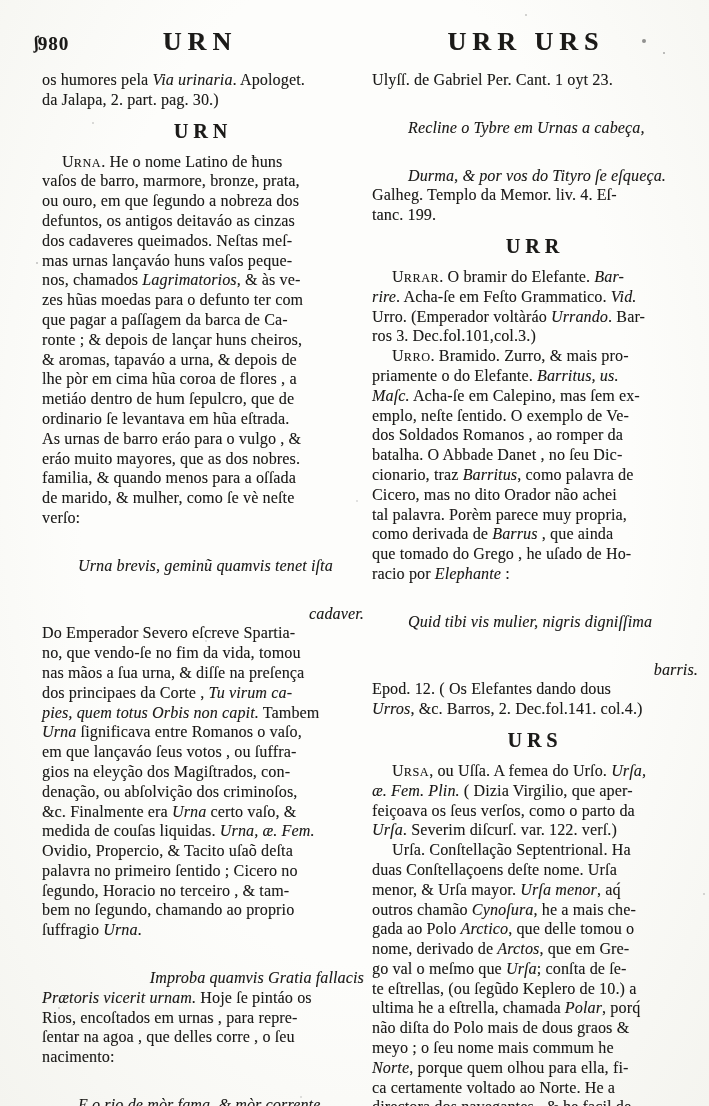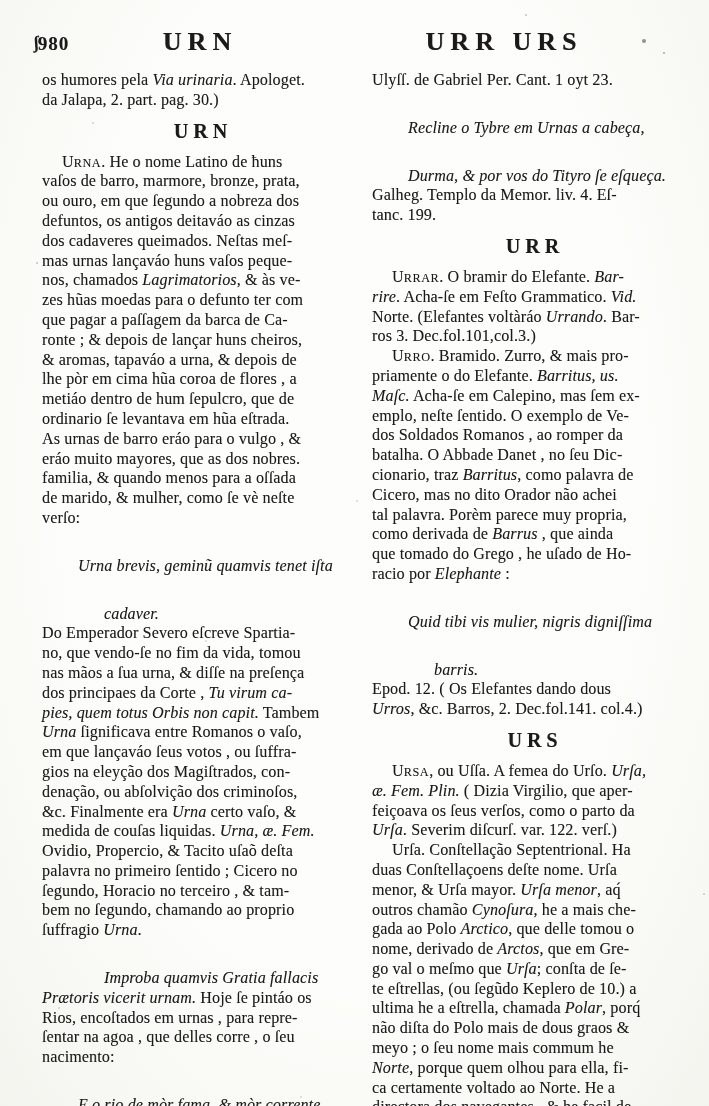--- a/index.html
+++ b/index.html
@@ -38,32 +38,32 @@
     display:inline-block;transform:rotate(-14deg) translateY(-2px);
     font-style:italic;font-size:17px;margin-right:-3px;
   }
   .running-title{
     position:absolute;top:27px;
     font-size:26px;font-weight:bold;letter-spacing:6px;
     text-align:center;white-space:nowrap;
     text-shadow:.4px .4px 0 rgba(20,20,20,.45);
   }
   .rt-left{left:40px;width:320px;}
-  .rt-right{left:354px;width:300px;}
+  .rt-right{left:376px;width:300px;}
   .col{position:absolute;top:70px;}
   .col-left{left:42px;width:322px;}
   .col-right{left:372px;width:326px;}
   .line{
     font-size:16px;line-height:19.8px;height:19.8px;
     white-space:nowrap;letter-spacing:.15px;
     text-shadow:.3px .3px 0 rgba(25,25,25,.32);
   }
   .i1{padding-left:20px;}
   .i2{padding-left:36px;}
-  .i3{padding-left:62px;}
+  .i3{padding-left:62px;text-align:right;}
   .italic{font-style:italic;margin-top:28px;}
   .it{font-style:italic;}
   .sc{font-size:.76em;letter-spacing:.6px;margin-top:21px;}
   .mid-heading{
     font-size:20px;line-height:22px;font-weight:bold;letter-spacing:5px;
     text-align:center;margin:10px 0 10px;
     text-shadow:.4px .4px 0 rgba(20,20,20,.45);
   }
   .catchword{text-align:center;padding-right:26px;margin-top:6px;}
 </style>
@@ -131,21 +131,21 @@
     </div>
   <div class="col col-right" id="col-right">
       <div class="line"><span>Ulyſſ. de Gabriel Per. Cant. 1 oyt 23.</span></div>
       <div class="line i2 italic"><span>Recline o Tybre em Urnas a cabeça,</span></div>
       <div class="line i2 italic"><span>Durma, &amp; por vos do Tityro ſe eſqueça.</span></div>
       <div class="line"><span>Galheg. Templo da Memor. liv. 4. Eſ-</span></div>
       <div class="line"><span>tanc. 199.</span></div>
       <div class="mid-heading"><span>URR</span></div>
       <div class="line i1"><span>U</span><span class="sc">RRAR</span><span>. O bramir do Elefante. </span><span class="it">Bar-</span></div>
       <div class="line"><span class="it">rire</span><span>. Acha-ſe em Feſto Grammatico. </span><span class="it">Vid.</span></div>
-      <div class="line"><span>Norte. (Elefantes voltàráo </span><span class="it">Urrando</span><span>. Bar-</span></div>
+      <div class="line"><span>Urro. (Emperador voltàráo </span><span class="it">Urrando</span><span>. Bar-</span></div>
       <div class="line"><span>ros 3. Dec.fol.101,col.3.)</span></div>
       <div class="line i1"><span>U</span><span class="sc">RRO</span><span>. Bramido. Zurro, &amp; mais pro-</span></div>
       <div class="line"><span>priamente o do Elefante. </span><span class="it">Barritus, us.</span></div>
       <div class="line"><span class="it">Maſc.</span><span> Acha-ſe em Calepino, mas ſem ex-</span></div>
       <div class="line"><span>emplo, neſte ſentido. O exemplo de Ve-</span></div>
       <div class="line"><span>dos Soldados Romanos , ao romper da</span></div>
       <div class="line"><span>batalha. O Abbade Danet , no ſeu Dic-</span></div>
       <div class="line"><span>cionario, traz </span><span class="it">Barritus</span><span>, como palavra de</span></div>
       <div class="line"><span>Cicero, mas no dito Orador não achei</span></div>
       <div class="line"><span>tal palavra. Porèm parece muy propria,</span></div>

